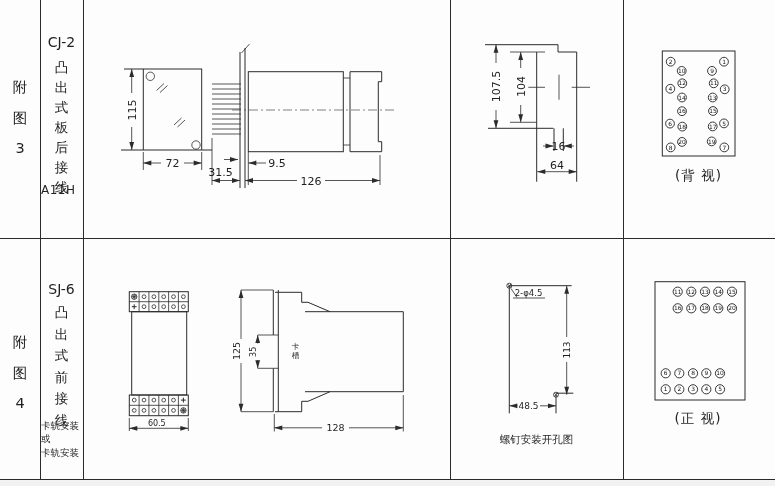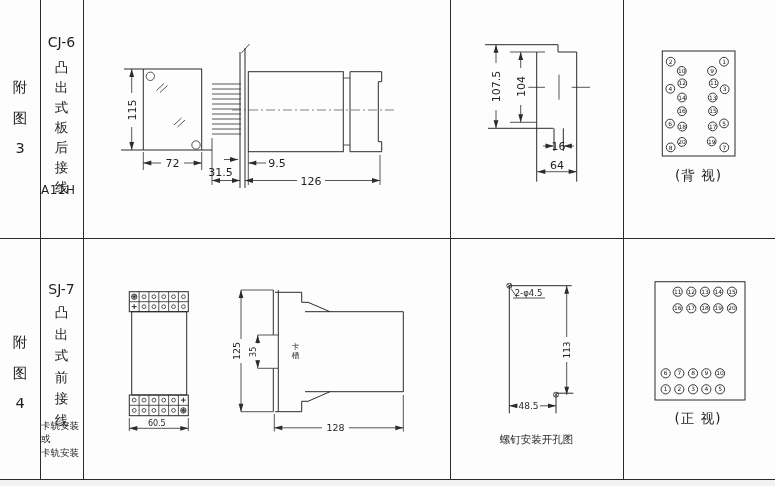--- a/index.html
+++ b/index.html
@@ -46,21 +46,21 @@
       <path class="ln" d="M0,238.5 H775 M0,479.5 H775" stroke-width="1.4"></path>
     </g>
   </svg>
   <div class="botstrip"></div>
 
   <div class="vtext fig-col" style="top:78px">
     <span>附</span>
     <span>图</span>
     <span>3</span>
   </div>
-  <div class="model" style="top:34px">CJ-6</div>
+  <div class="model" style="top:34px">CJ-2</div>
   <div class="vtext type-col wiring" style="top:59px">
     <span>凸</span>
     <span>出</span>
     <span>式</span>
     <span>板</span>
     <span>后</span>
     <span>接</span>
     <span>线</span>
   </div>
   <div class="code" style="top:183px">A11H</div>
@@ -175,21 +175,21 @@
         <text x="724.3" y="149.5" class="pin-num">7</text>
       </g>
     <text class="cap" x="698.5" y="179.5" text-anchor="middle">(背 视)</text>
   </svg>
 
   <div class="vtext fig-col" style="top:333px">
     <span>附</span>
     <span>图</span>
     <span>4</span>
   </div>
-  <div class="model" style="top:281px">SJ-7</div>
+  <div class="model" style="top:281px">SJ-6</div>
   <div class="vtext type-col wiring" style="top:304px;gap:3.5px">
     <span>凸</span>
     <span>出</span>
     <span>式</span>
     <span>前</span>
     <span>接</span>
     <span>线</span>
   </div>
   <div class="note" style="top:411px">
     <div>卡轨安装</div>

